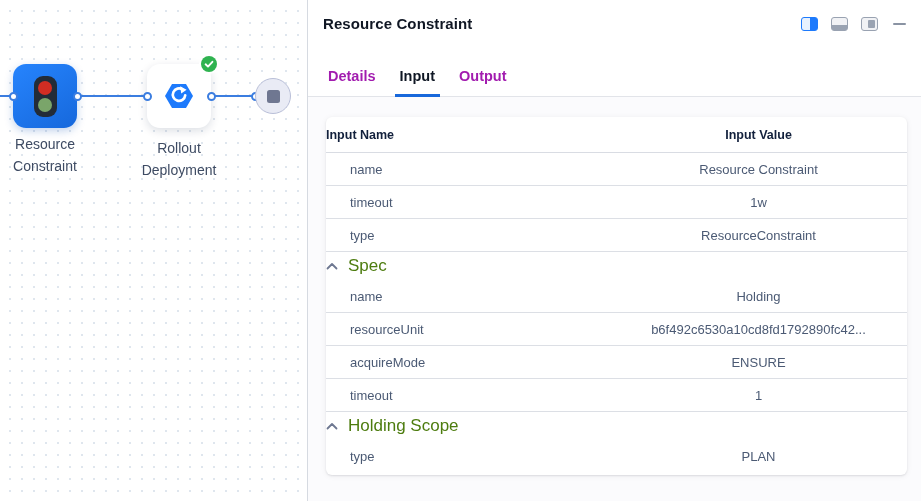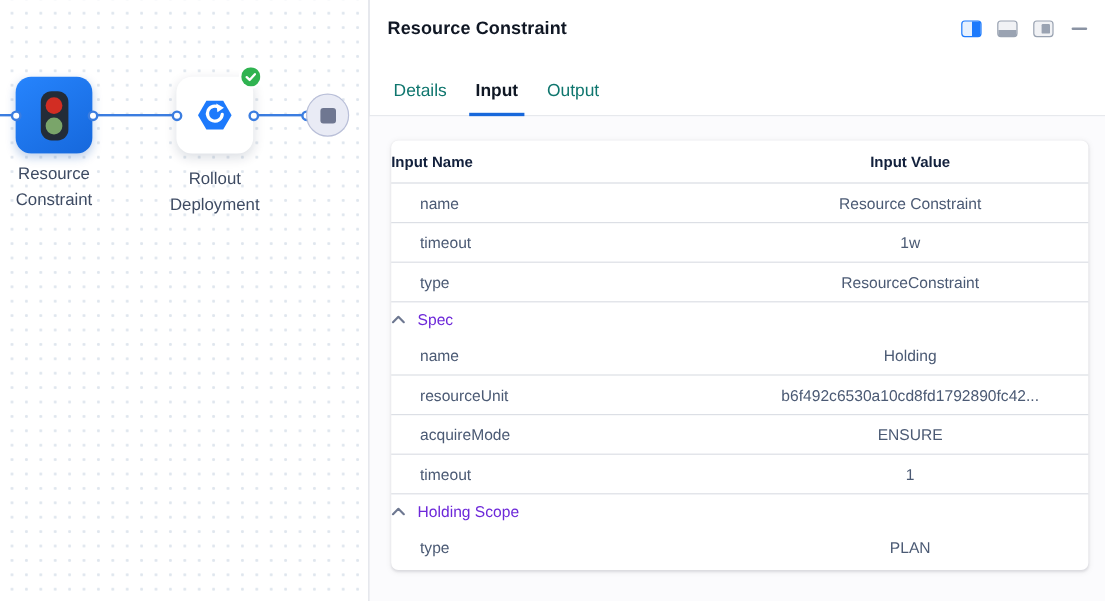--- a/index.html
+++ b/index.html
@@ -85,36 +85,36 @@
   .wc.gray { border: 1.5px solid #99a2b1; background: #f1f2f5; }
   .wc.dock-bottom .seg { position: absolute; left: 0; right: 0; bottom: 0; height: 42%; background: #9aa3b2; border-radius: 0 0 1px 1px; }
   .wc.dock-float .seg { position: absolute; right: 2px; top: 1.5px; width: 7px; height: 8px; background: #9aa3b2; border-radius: 1px; }
   .wc.minimize { border: none; background: transparent; display: flex; align-items: center; }
   .wc.minimize .seg { width: 13px; height: 2px; background: #8a93a3; border-radius: 1px; margin: 0 auto; }
 
   .tabs { display: flex; padding-left: 15px; border-bottom: 1px solid #e2e4e9; height: 39px; }
   .tab {
     height: 39px; padding: 0 5px; margin-right: 14px;
     display: flex; align-items: center;
-    font-size: 14.5px; color: #0f766e;
-    border-bottom: 3px solid transparent; cursor: pointer;
+    font-size: 14.5px; color: #a21caf;
+    border-bottom: 3px solid transparent; cursor: pointer; font-weight: bold;
   }
   .tab.active { font-weight: bold; color: #0f1724; border-bottom-color: #1868db; }
 
   .panel-content { flex: 1; background: #fbfbfd; padding: 20px 15px 0 18px; }
   .card {
     width: 581px; background: #ffffff; border-radius: 6px;
     box-shadow: 0 1px 2px rgba(16,24,40,0.10), 0 1px 6px rgba(16,24,40,0.06);
     padding-bottom: 2px;
   }
   .trow { display: flex; align-items: center; margin: 0 0; }
   .trow.thead { height: 36px; font-size: 12.5px; font-weight: bold; color: #12203c; border-bottom: 1px solid #d9dce3; }
   .trow.data { height: 33px; font-size: 13px; color: #4b5a74; border-bottom: 1px solid #dcdfe5; }
   .trow.data.last { border-bottom: none; }
-  .trow.group { height: 28px; font-size: 13px; color: #6d28d9; border-bottom: none; }
+  .trow.group { height: 28px; font-size: 17px; color: #4d7c0f; border-bottom: none; }
   .cell-name { width: 284px; flex: 0 0 auto; }
   .trow.data .cell-name { padding-left: 24px; }
   .cell-value { flex: 1; white-space: nowrap; overflow: hidden; text-align: center; }
   .chev { width: 14px; margin-right: 8px; display: flex; align-items: center; cursor: pointer; }
   .trow.group .cell-name { width: auto; }
 </style>
 </head>
 <body>
 
 <div class="app">

